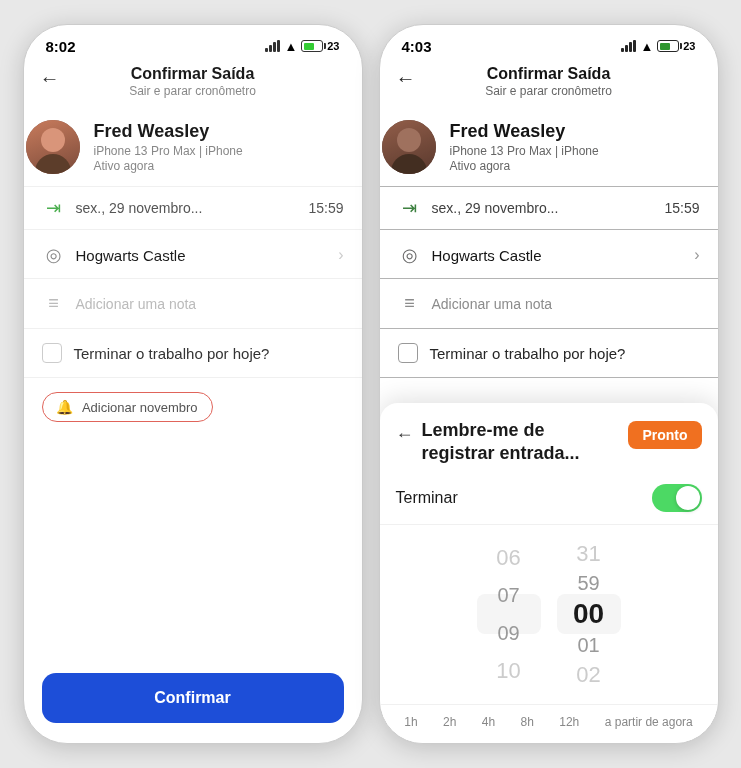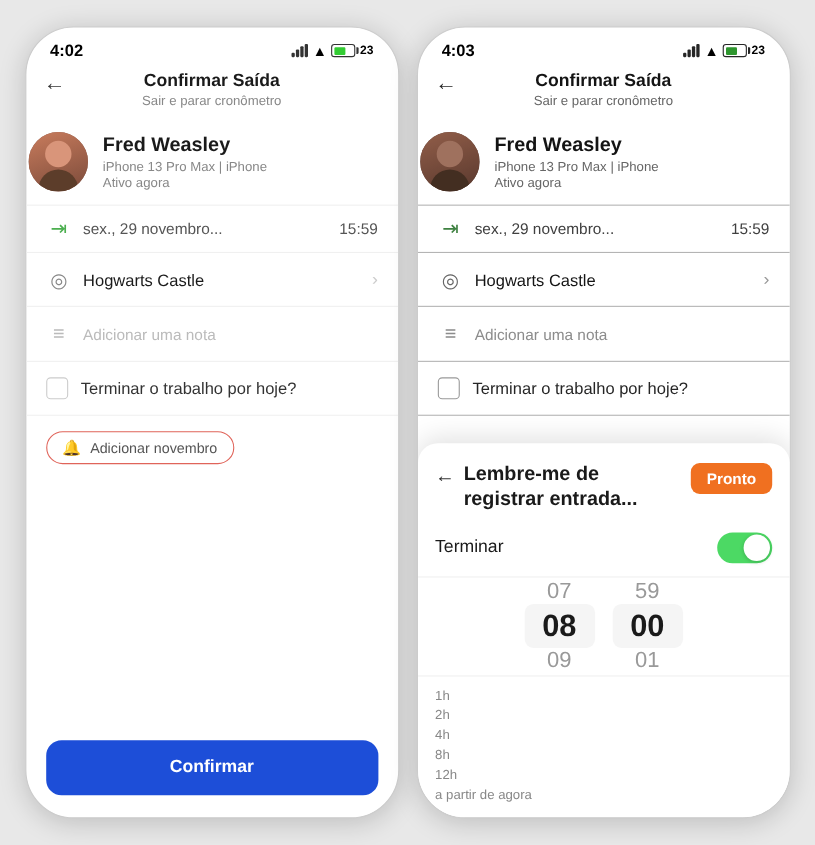--- a/index.html
+++ b/index.html
@@ -377,21 +377,20 @@
       z-index: 1;
       position: relative;
     }
 
     
     .duration-row {
       display: flex;
       justify-content: space-around;
       padding: 8px 12px 12px;
       border-top: 1px solid #f0f0f0;
-      flex-direction: column;
     }
     .duration-item {
       font-size: 12px;
       color: #888;
       cursor: pointer;
       padding: 2px 4px;
     }
 
     
     .signal-bars { display: inline-flex; align-items: flex-end; gap: 1px; height: 12px; }
@@ -430,21 +429,21 @@
     .dimmed-content {
       filter: brightness(0.75) grayscale(0.1);
     }
   </style>
 </head>
 <body>
 
 <div class="phone">
 
   <div class="status-bar">
-    <span class="status-time">4:02</span>
+    <span class="status-time">8:02</span>
     <div class="status-icons">
       <div class="signal-bars">
         <div class="signal-bar" style="height:4px"></div>
         <div class="signal-bar" style="height:7px"></div>
         <div class="signal-bar" style="height:10px"></div>
         <div class="signal-bar" style="height:12px"></div>
       </div>
       <span class="wifi-icon">▲</span>
       <div class="battery-icon">
         <div class="battery-body">
@@ -581,21 +580,20 @@
       <span class="sheet-reminder-label">Terminar</span>
       <div class="toggle"></div>
     </div>
 
     <div class="time-picker">
 
       <div class="picker-col">
         <div class="picker-selection-bar"></div>
         <div class="picker-item">06</div>
         <div class="picker-item near">07</div>
-        <div class="picker-item selected">08</div>
         <div class="picker-item near">09</div>
         <div class="picker-item">10</div>
       </div>
 
       <div class="picker-col">
         <div class="picker-selection-bar"></div>
         <div class="picker-item">31</div>
         <div class="picker-item near">59</div>
         <div class="picker-item selected">00</div>
         <div class="picker-item near">01</div>

